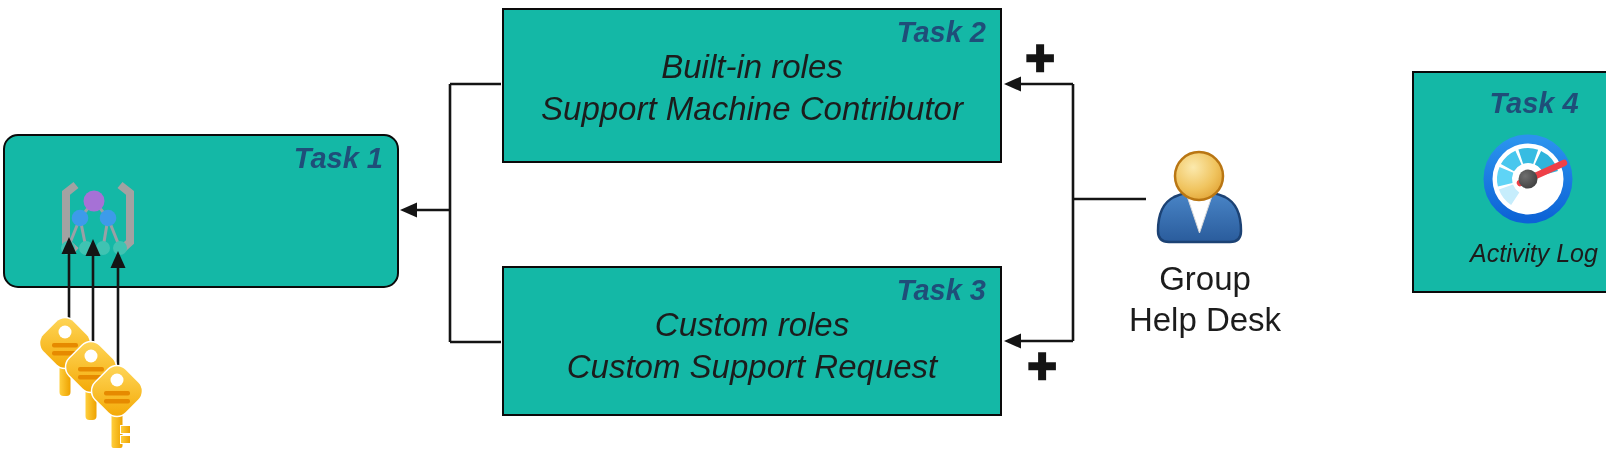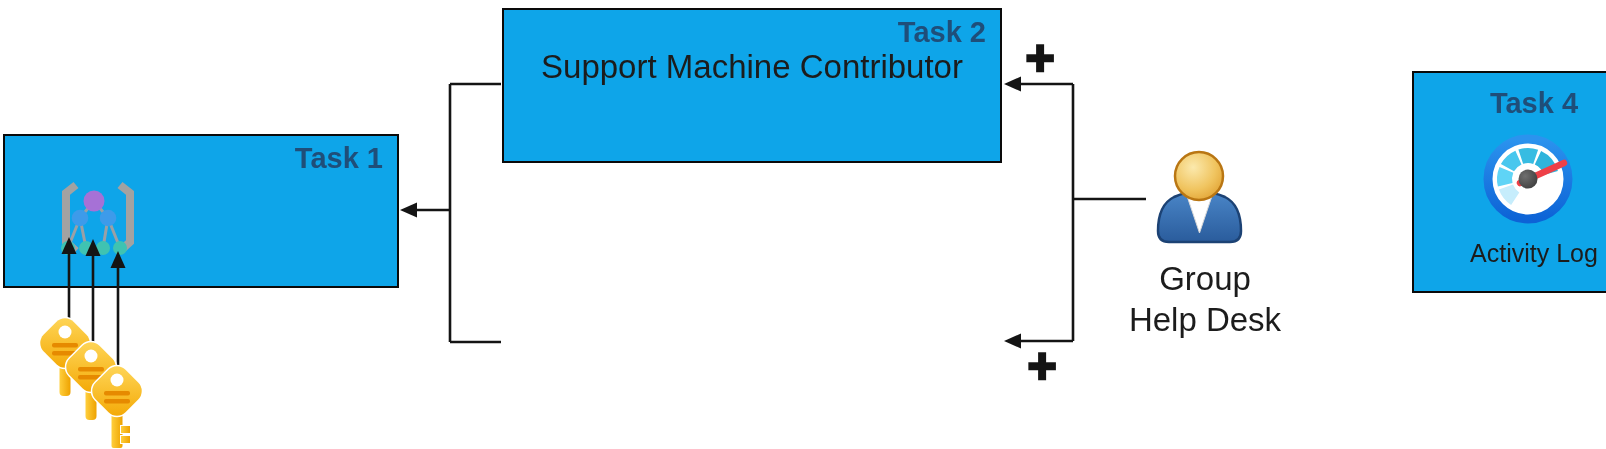--- a/index.html
+++ b/index.html
@@ -1,23 +1,23 @@
 <!DOCTYPE html>
 <html><head>
 <meta charset="utf-8">
 <style>
   html,body{margin:0;padding:0;background:#ffffff;}
   .canvas{
     position:relative;width:1606px;height:449px;background:#ffffff;overflow:hidden;
     font-family:"Liberation Sans","DejaVu Sans",sans-serif;color:#1c1c1c;
   }
   .box{
-    position:absolute;background:#0ea5e9;border:2.5px solid #0a0a0a;box-sizing:border-box;
-  }
-  .box-task1{left:3px;top:134px;width:396px;height:154px;}
+    position:absolute;background:#14b8a6;border:2.5px solid #0a0a0a;box-sizing:border-box;font-style:italic;
+  }
+  .box-task1{left:3px;top:134px;width:396px;height:154px;border-radius:15px;}
   .box-task2{left:502px;top:8px;width:500px;height:155px;}
   .box-task3{left:502px;top:266px;width:500px;height:150px;}
   .box-task4{left:1412px;top:71px;width:244px;height:222px;}
   .task-label{
     position:absolute;top:6px;right:14px;font-size:29px;font-weight:bold;color:#1f4e79;
     white-space:nowrap;
   }
   .task-label-center{right:0;left:0;top:14px;text-align:center;}
   .box-lines{
     position:absolute;top:36px;left:0;right:0;text-align:center;
@@ -70,24 +70,32 @@
       <circle cx="18" cy="72" r="7" fill="#3fc3b2"></circle>
       <circle cx="36" cy="72" r="7" fill="#3fc3b2"></circle>
       <circle cx="53" cy="72" r="7" fill="#3fc3b2"></circle>
       <circle cx="70" cy="72" r="7" fill="#3fc3b2"></circle>
     </svg>
   </div>
 
   <div class="box box-task2">
     <div class="task-label">Task 2</div>
     <div class="box-lines">
+      <div>Built-in roles</div>
       <div>Support Machine Contributor</div>
     </div>
   </div>
 
+  <div class="box box-task3">
+    <div class="task-label">Task 3</div>
+    <div class="box-lines">
+      <div>Custom roles</div>
+      <div>Custom Support Request</div>
+    </div>
+  </div>
 
   <div class="box box-task4">
     <div class="task-label task-label-center">Task 4</div>
     <svg class="gauge-icon" width="100" height="100" viewBox="-50 -50 100 100">
       <defs>
         <linearGradient id="gring" x1="0" y1="0" x2="0" y2="1">
           <stop offset="0" stop-color="#2b93ee"></stop>
             <stop offset="1" stop-color="#0d63d6"></stop>
         </linearGradient>
         <radialGradient id="ghub" cx="0.35" cy="0.35" r="0.8">

